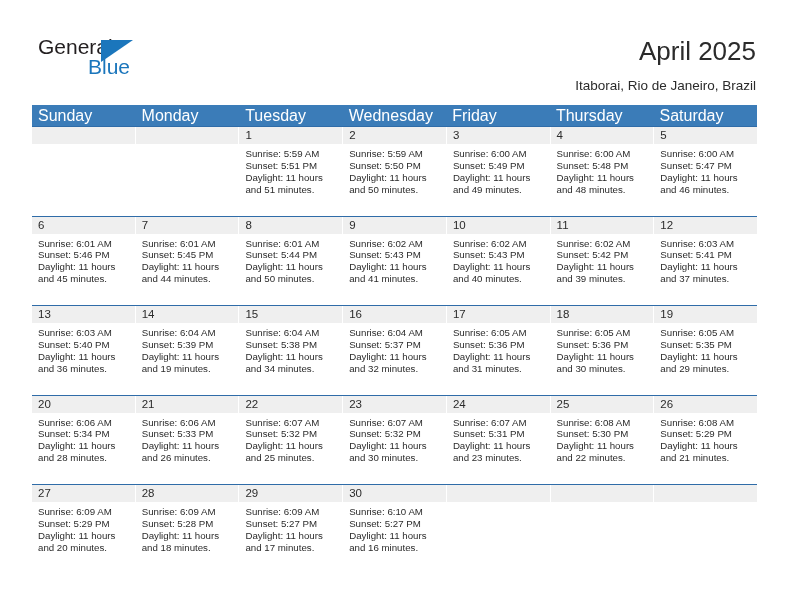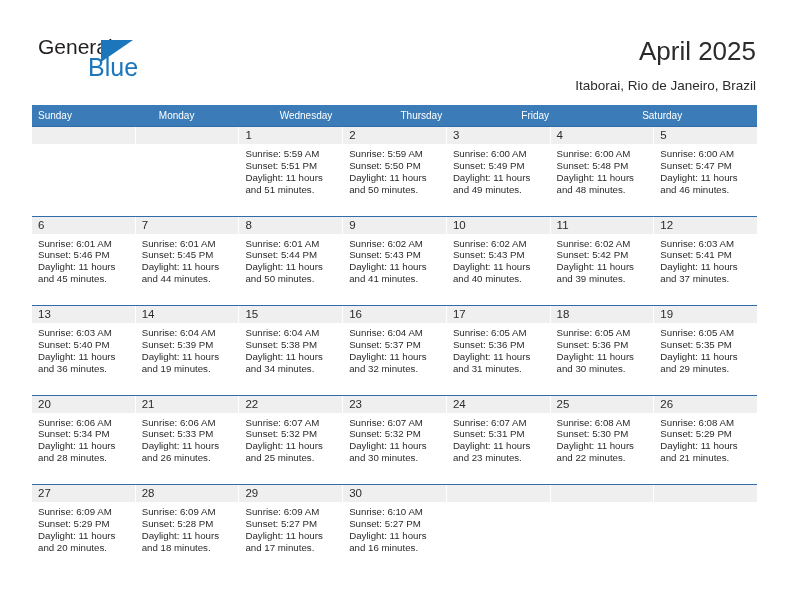--- a/index.html
+++ b/index.html
@@ -41,21 +41,21 @@
     top: 0;
     font-size: 21px;
     color: #231f20;
     letter-spacing: 0px;
     line-height: 22px;
   }
   .logo-blue {
     position: absolute;
     left: 50px;
     top: 20px;
-    font-size: 25px;
+    font-size: 21px;
     color: #1b76bc;
     line-height: 22px;
   }
   .logo-tri {
     position: absolute;
     left: 63px;
     top: 4px;
     width: 0;
     height: 0;
     border-left: 32px solid #1b76bc;
@@ -89,21 +89,21 @@
     width: 725px;
   }
   .dow-row {
     display: flex;
     background: #3b7cb8;
     height: 21px;
   }
   .dow {
     flex: 1 1 0;
     color: #ffffff;
-    font-size: 10px;
+    font-size: 16px;
     line-height: 21px;
     padding-left: 6px;
     box-sizing: border-box;
     white-space: nowrap;
   }
   .week {
     display: flex;
     height: 89.5px;
     border-top: 1.5px solid #2f6ca8;
     box-sizing: border-box;
@@ -158,23 +158,24 @@
     <div class="title">April 2025</div>
     <div class="subtitle">Itaborai, Rio de Janeiro, Brazil</div>
 
   </div>
 
   <div class="cal">
 
     <div class="dow-row">
       <div class="dow">Sunday</div>
       <div class="dow">Monday</div>
+      <div class="dow">Tuesday</div>
       <div class="dow">Wednesday</div>
+      <div class="dow">Friday</div>
       <div class="dow">Thursday</div>
-      <div class="dow">Friday</div>
       <div class="dow">Saturday</div>
     </div>
 
     <div class="week">
       <div class="cell">
         <span class="daynum"></span>
         <div class="info">
           <div></div>
           <div></div>
           <div></div>

